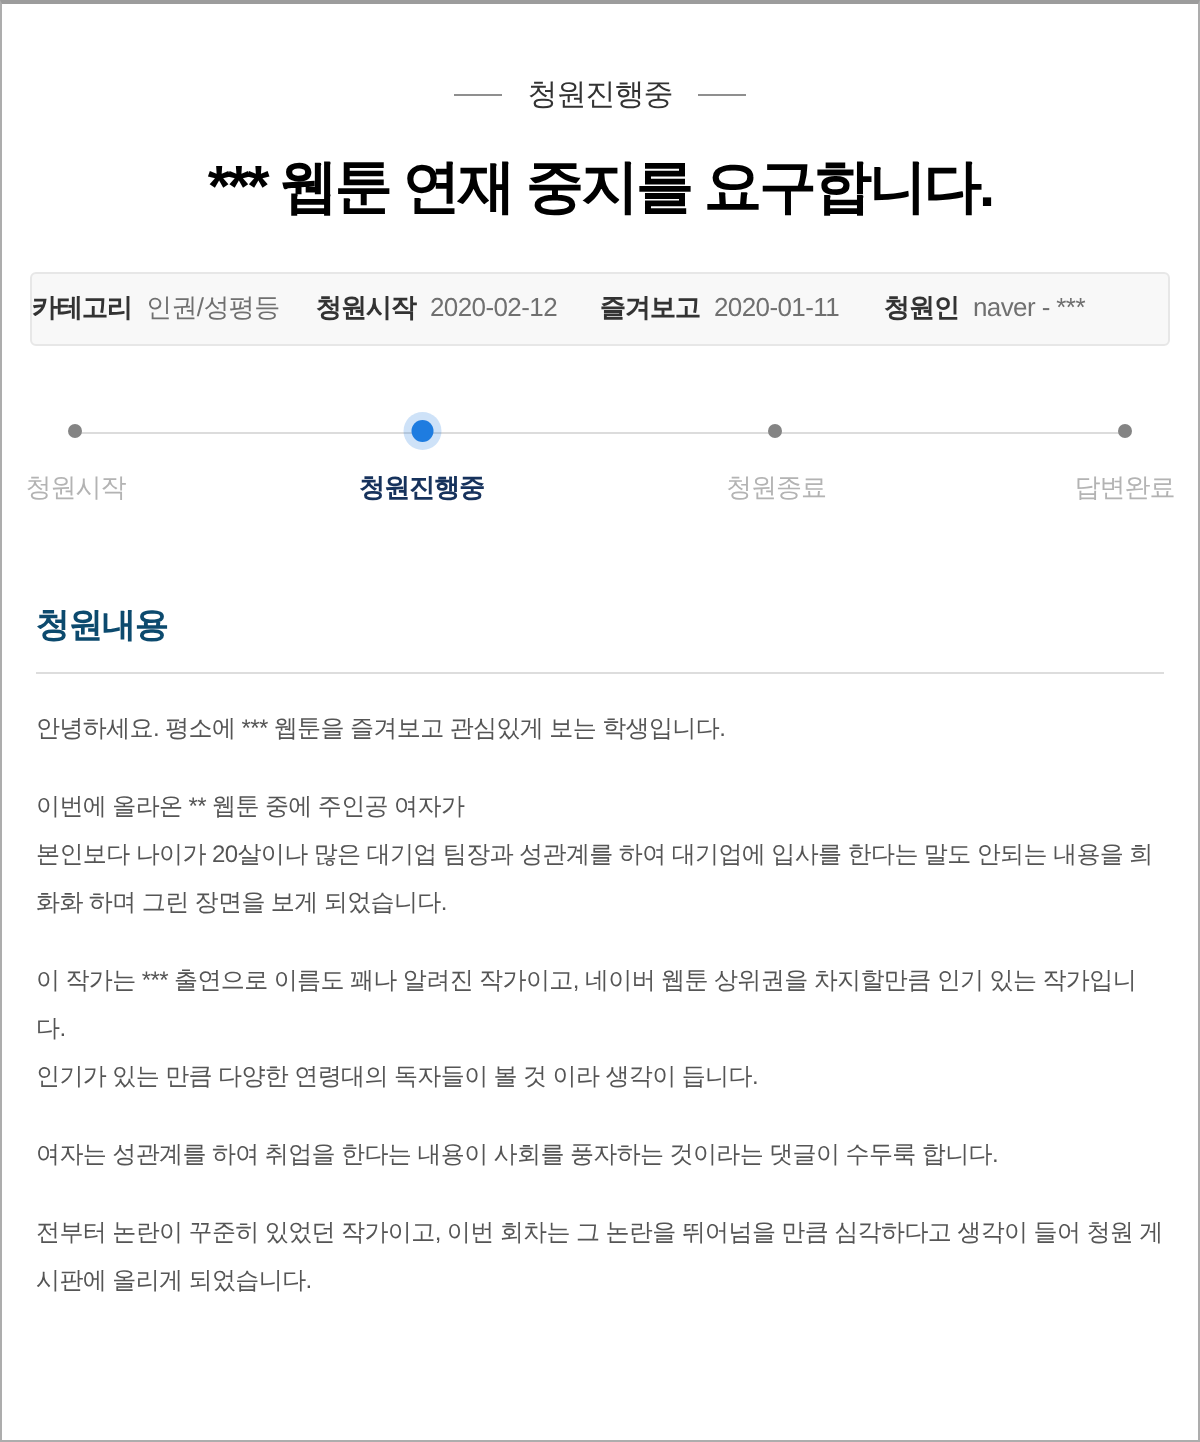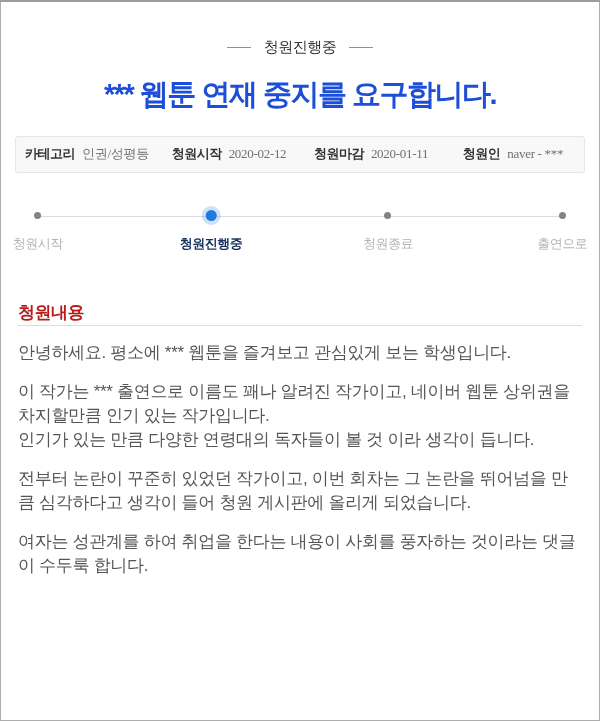--- a/index.html
+++ b/index.html
@@ -17,37 +17,37 @@
     overflow:hidden; position:relative;
   }
   
   .header{ text-align:center; padding-top:36px; }
   .badge-row{
     display:flex; align-items:center; justify-content:center; gap:13px;
     font-size:15px; color:#333; letter-spacing:-0.5px;
   }
   .badge-dash{ width:24px; height:1px; background:#8f8f8f; }
   .page-title{
-    margin:20px 20px 0; font-size:29px; font-weight:bold; color:#1d4ed8;
+    margin:20px 20px 0; font-size:29px; font-weight:bold; color:#000000;
     letter-spacing:-1.5px; line-height:1.2;
   }
   .participants{
     margin-top:35px; font-size:20px; font-weight:bold; color:#111;
     letter-spacing:-0.5px;
   }
   .participants .count{ color:var(--accent-blue,#0d52a8); margin:0 3px 0 6px; }
   .participants .bracket{ color:#111; }
   .participants .open{ margin-left:6px; }
   
   .meta-bar{
     margin:24px 14px 0; height:37px; background:#f8f8f8;
     border:1px solid #e7e7e7; border-radius:3px;
     display:flex; align-items:center;
   }
-  .meta-item{ flex:1; text-align:center; font-size:13px; white-space:nowrap;font-family:Liberation Serif, serif; }
+  .meta-item{ flex:1; text-align:left; font-size:13px; white-space:nowrap; }
   .meta-label{ font-weight:bold; color:#333; margin-right:7px; letter-spacing:-0.5px; }
   .meta-value{ color:#707070; letter-spacing:-0.3px; }
   
   .progress{ position:relative; margin:30px 17px 0; height:52px; }
   .progress-line{
     position:absolute; top:13px; left:3.5%; right:3.5%; height:1px; background:#dcdcdc;
   }
   .step{ position:absolute; top:0; transform:translateX(-50%); text-align:center; }
   .step .dot-wrap{ height:26px; display:flex; align-items:center; justify-content:center; }
   .step .dot{ width:7px; height:7px; border-radius:50%; background:#848484; }
@@ -56,26 +56,26 @@
   }
   .step.active .dot{
     width:11px; height:11px; background:var(--active-dot,#1e7ce0);
     box-shadow:0 0 0 4px rgba(30,124,224,0.22);
   }
   .step.active .label{ color:var(--active-step-text,#16325c); font-weight:bold; }
   .step-1{ left:3.5%; } .step-2{ left:34.2%; } .step-3{ left:65.6%; } .step-4{ left:96.5%; }
   
   .content{ margin:46px 17px 0; }
   .content-heading{
-    margin:0; font-size:17px; font-weight:bold; color:#b91c1c;
-    letter-spacing:-0.5px; padding-bottom:1px; border-bottom:1px solid #ddd;
+    margin:0; font-size:17px; font-weight:bold; color:#0c4a6e;
+    letter-spacing:-0.5px; padding-bottom:12px; border-bottom:1px solid #ddd;
   }
   .content-body{ margin-top:15px; }
   .content-body p{
-    margin:0 0 15px; font-size:17px; line-height:24px;
+    margin:0 0 15px; font-size:12px; line-height:24px;
     color:var(--body-text,#555); letter-spacing:-0.3px; white-space:pre-line;
   }
 </style>
 </head>
 <body>
 
 <div class="page">
 
   <div class="header">
     <div class="badge-row">
@@ -87,21 +87,21 @@
   </div>
 
   <div class="meta-bar">
     <div class="meta-item">
       <span class="meta-label">카테고리</span><span class="meta-value">인권/성평등</span>
     </div>
     <div class="meta-item">
       <span class="meta-label">청원시작</span><span class="meta-value">2020-02-12</span>
     </div>
     <div class="meta-item">
-      <span class="meta-label">청원마감</span><span class="meta-value">2020-01-11</span>
+      <span class="meta-label">즐겨보고</span><span class="meta-value">2020-01-11</span>
     </div>
     <div class="meta-item">
       <span class="meta-label">청원인</span><span class="meta-value">naver - ***</span>
     </div>
   </div>
 
   <div class="progress">
     <div class="progress-line"></div>
     <div class="step step-1">
       <div class="dot-wrap">
@@ -118,29 +118,31 @@
     <div class="step step-3">
       <div class="dot-wrap">
           <span class="dot"></span>
         </div>
       <div class="label">청원종료</div>
     </div>
     <div class="step step-4">
       <div class="dot-wrap">
           <span class="dot"></span>
         </div>
-      <div class="label">출연으로</div>
+      <div class="label">답변완료</div>
     </div>
   </div>
 
   <div class="content">
     <h2 class="content-heading">청원내용</h2>
     <div class="content-body">
       <p>안녕하세요. 평소에 *** 웹툰을 즐겨보고 관심있게 보는 학생입니다.</p>
+      <p>이번에 올라온 ** 웹툰 중에 주인공 여자가
+본인보다 나이가 20살이나 많은 대기업 팀장과 성관계를 하여 대기업에 입사를 한다는 말도 안되는 내용을 희화화 하며 그린 장면을 보게 되었습니다.</p>
       <p>이 작가는 *** 출연으로 이름도 꽤나 알려진 작가이고, 네이버 웹툰 상위권을 차지할만큼 인기 있는 작가입니다.
 인기가 있는 만큼 다양한 연령대의 독자들이 볼 것 이라 생각이 듭니다.</p>
+      <p>여자는 성관계를 하여 취업을 한다는 내용이 사회를 풍자하는 것이라는 댓글이 수두룩 합니다.</p>
       <p>전부터 논란이 꾸준히 있었던 작가이고, 이번 회차는 그 논란을 뛰어넘을 만큼 심각하다고 생각이 들어 청원 게시판에 올리게 되었습니다.</p>
-      <p>여자는 성관계를 하여 취업을 한다는 내용이 사회를 풍자하는 것이라는 댓글이 수두룩 합니다.</p>
 
     </div>
   </div>
 
 </div>
 
 </body></html>

